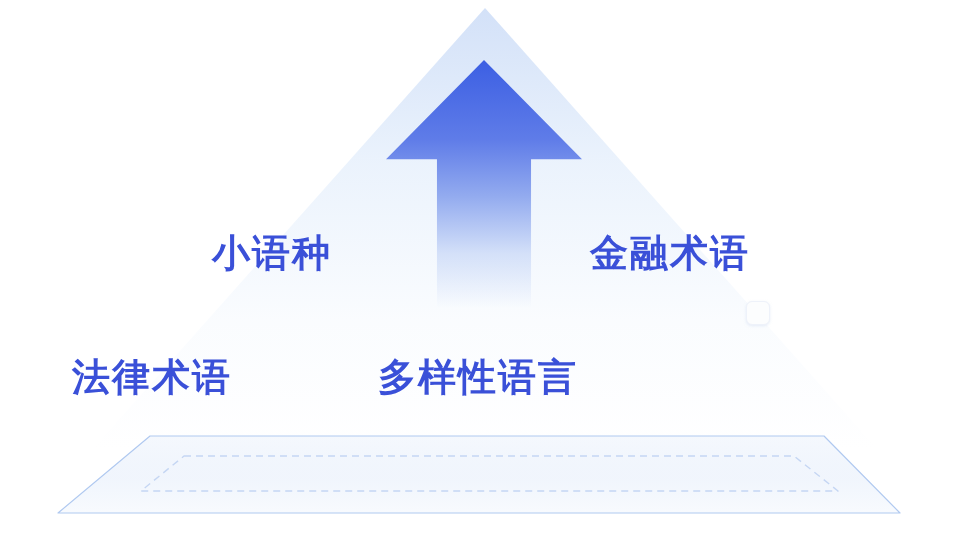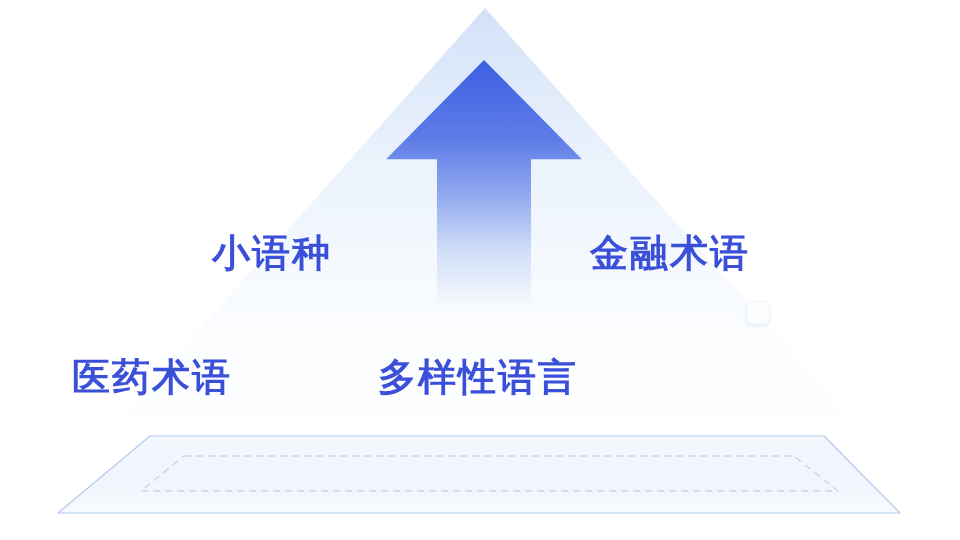--- a/index.html
+++ b/index.html
@@ -99,18 +99,18 @@
 
     <polygon points="184,456 794,456 838,491 141,491" fill="none" stroke="#c5d6f3" stroke-width="1.4" stroke-dasharray="7 5" stroke-linejoin="round"></polygon>
   </svg>
 
   <div class="accent-square"></div>
 
   <div class="label label-minor">小语种</div>
 
   <div class="label label-diverse">金融术语</div>
 
-  <div class="label label-medical">医药术语</div>
+  <div class="label label-medical">法律术语</div>
 
   <div class="label label-finance">多样性语言</div>
 
 
 </div>
 
 </body></html>

